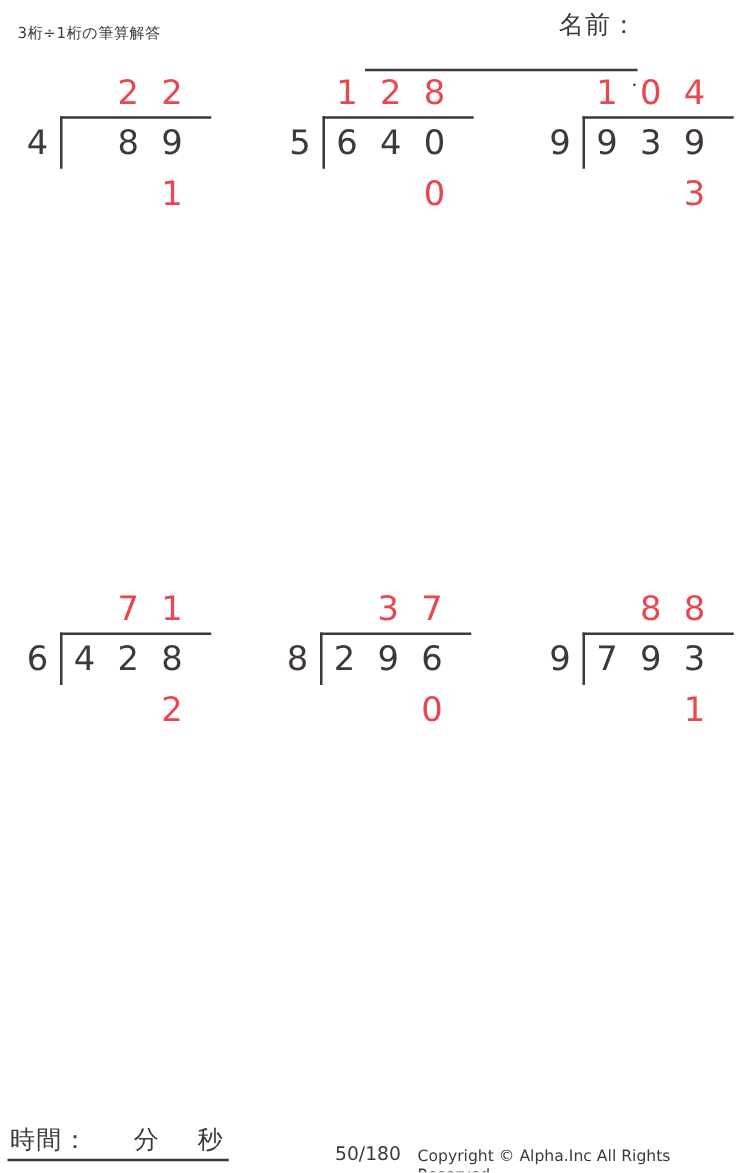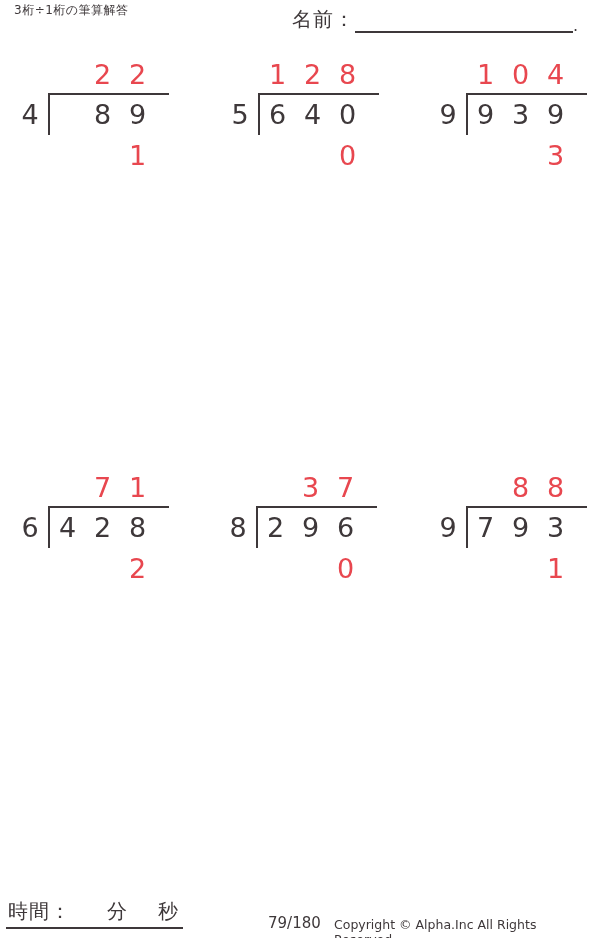--- a/index.html
+++ b/index.html
@@ -4,22 +4,22 @@
 <style>
   * { margin:0; padding:0; box-sizing:border-box; }
   html,body { background:#ffffff; }
   body { font-family:"DejaVu Sans","Liberation Sans",sans-serif; }
   #page {
     position:relative; width:600px; height:938px; margin:0 auto;
     background:#ffffff; color:var(--ink,#3e383a); overflow:hidden;
   }
 
   
-  .sheet-title { position:absolute; left:14px; top:2px; font-size:12px; letter-spacing:0.5px; }
-  .name-area { position:absolute; left:292px; top:6px; display:flex; align-items:flex-end; }
+  .sheet-title { position:absolute; left:14px; top:18px; font-size:12px; letter-spacing:0.5px; }
+  .name-area { position:absolute; left:292px; top:6px; display:flex; align-items:flex-end;flex-direction:column; }
   .name-label { font-size:20px; letter-spacing:1px; }
   .name-line { display:inline-block; width:218px; height:24px; border-bottom:2px solid var(--ink,#3e383a); }
   .name-period { font-size:16px; line-height:14px; }
 
   
   .problem { position:absolute; width:170px; }
   .digit-row { display:flex; margin-left:38px; }
   .quot-row { margin-bottom:4px; }
   .rem-row { margin-top:6px; }
   .digit {
@@ -189,16 +189,16 @@
   </div>
 
   <div class="time-area">
     <span>時間：</span>
     <span class="time-gap-1"></span>
     <span>分</span>
     <span class="time-gap-2"></span>
     <span>秒</span>
   </div>
 
-  <div class="page-count">79/180</div>
+  <div class="page-count">50/180</div>
   <div class="copyright">Copyright © Alpha.Inc All Rights Reserved.</div>
 
 </div>
 
 </body></html>

